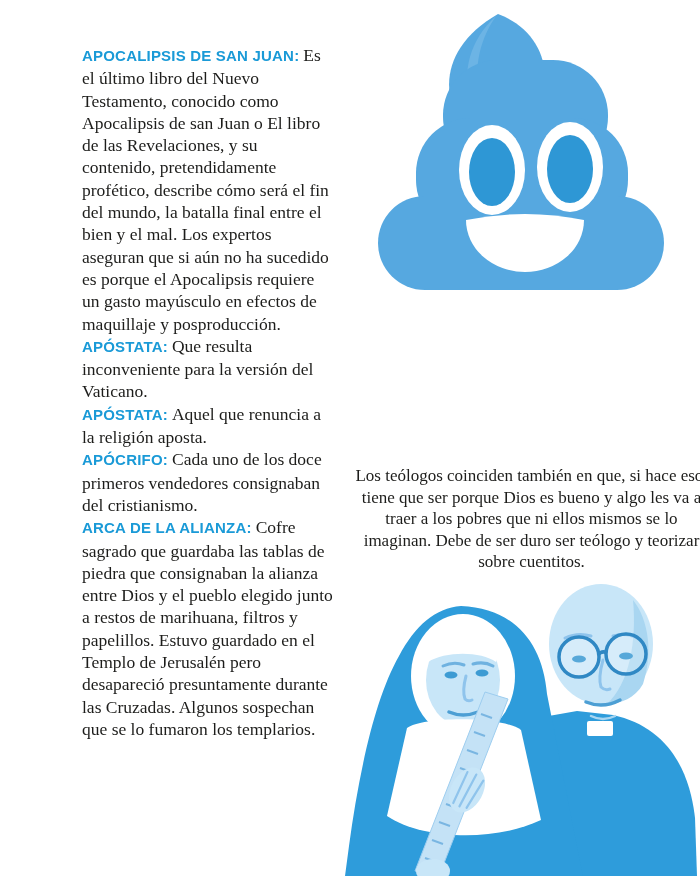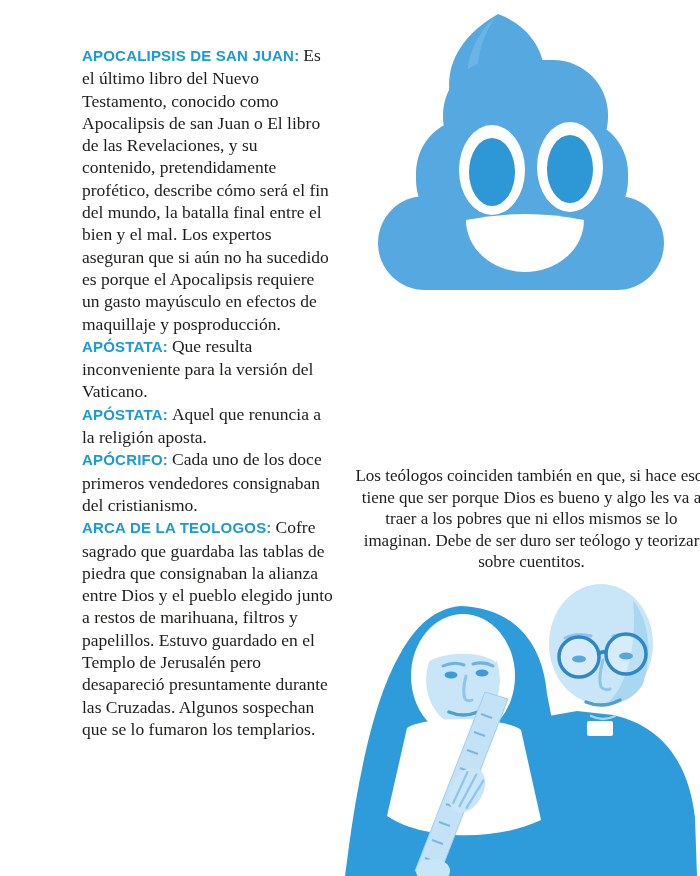--- a/index.html
+++ b/index.html
@@ -38,21 +38,21 @@
   svg{display:block;}
 </style>
 </head>
 <body>
 
 <div class="glossary">
   <p><b class="term">APOCALIPSIS DE SAN JUAN:</b><span>Es el último libro del Nuevo Testamento, conocido como Apocalipsis de san Juan o El libro de las Revelaciones, y su contenido, pretendidamente profético, describe cómo será el fin del mundo, la batalla final entre el bien y el mal. Los expertos aseguran que si aún no ha sucedido es porque el Apocalipsis requiere un gasto mayúsculo en efectos de maquillaje y posproducción.</span></p>
   <p><b class="term">APÓSTATA:</b><span>Que resulta inconveniente para la versión del Vaticano.</span></p>
   <p><b class="term">APÓSTATA:</b><span>Aquel que renuncia a la religión aposta.</span></p>
   <p><b class="term">APÓCRIFO:</b><span>Cada uno de los doce primeros vendedores consignaban del cristianismo.</span></p>
-  <p><b class="term">ARCA DE LA TEOLOGOS:</b><span>Cofre sagrado que guardaba las tablas de piedra que consignaban la alianza entre Dios y el pueblo elegido junto a restos de marihuana, filtros y papelillos. Estuvo guardado en el Templo de Jerusalén pero desapareció presuntamente durante las Cruzadas. Algunos sospechan que se lo fumaron los templarios.</span></p>
+  <p><b class="term">ARCA DE LA ALIANZA:</b><span>Cofre sagrado que guardaba las tablas de piedra que consignaban la alianza entre Dios y el pueblo elegido junto a restos de marihuana, filtros y papelillos. Estuvo guardado en el Templo de Jerusalén pero desapareció presuntamente durante las Cruzadas. Algunos sospechan que se lo fumaron los templarios.</span></p>
 </div>
 
 <div class="feature">
 
   <div class="poop-wrap">
     <svg width="286" height="278" viewBox="0 0 286 278">
       <g fill="#56a8e0">
         <path d="M120,2 C158,16 176,52 163,94 L84,114 C60,76 68,32 120,2 Z"></path>
         <path d="M118,4 C92,28 84,58 92,92 L104,96 C94,62 100,30 118,4 Z" fill="#6cb4e5"></path>
         <rect x="65" y="48" width="165" height="112" rx="55"></rect>

